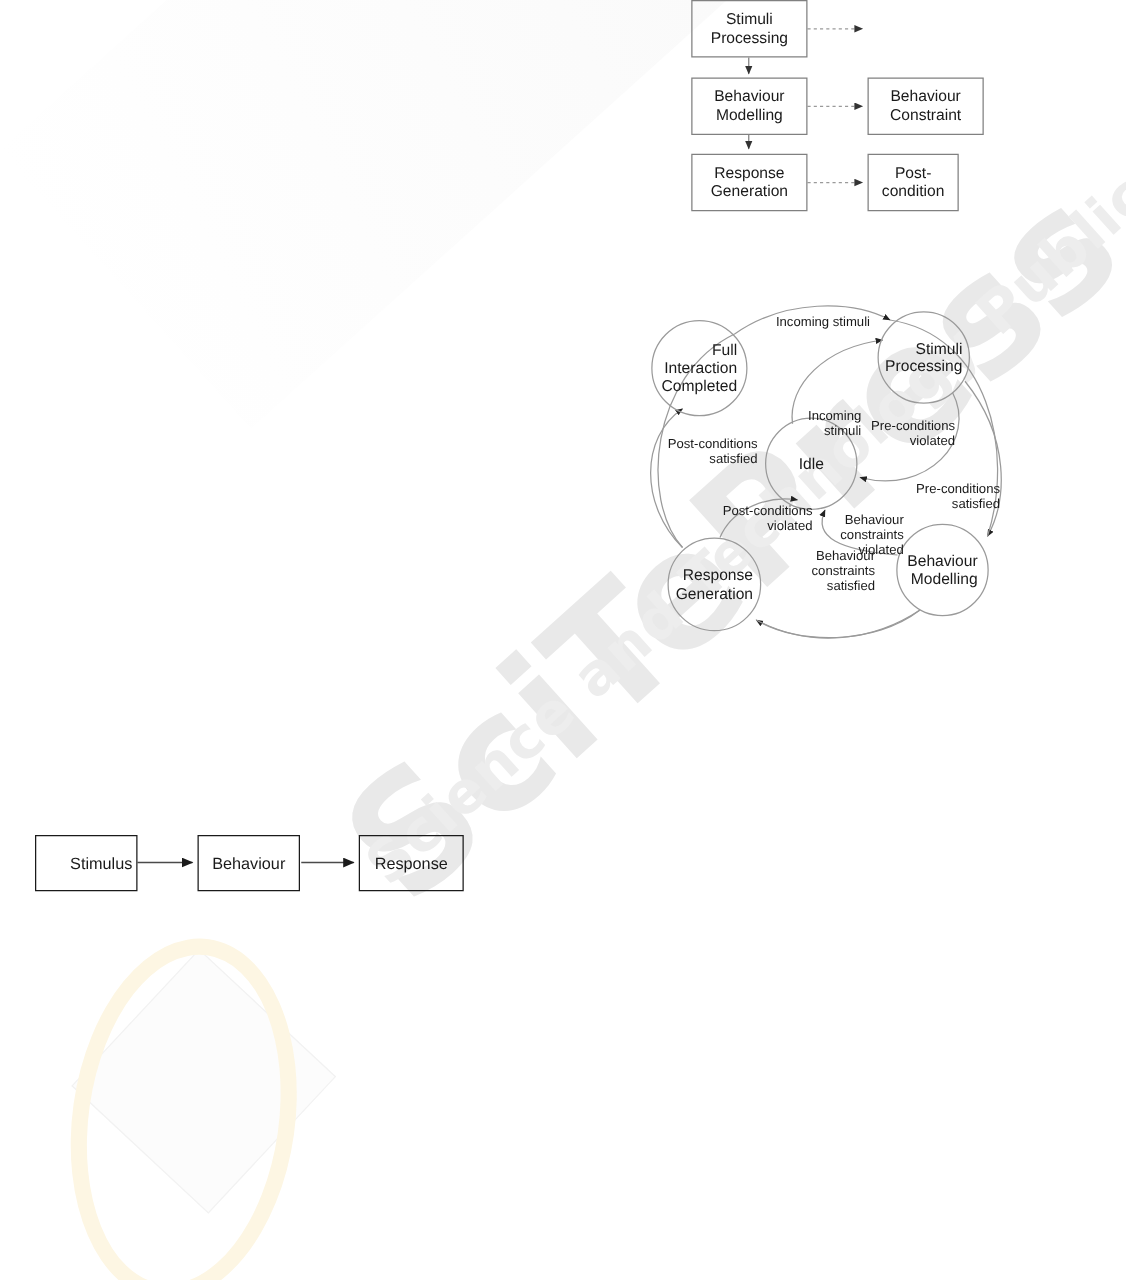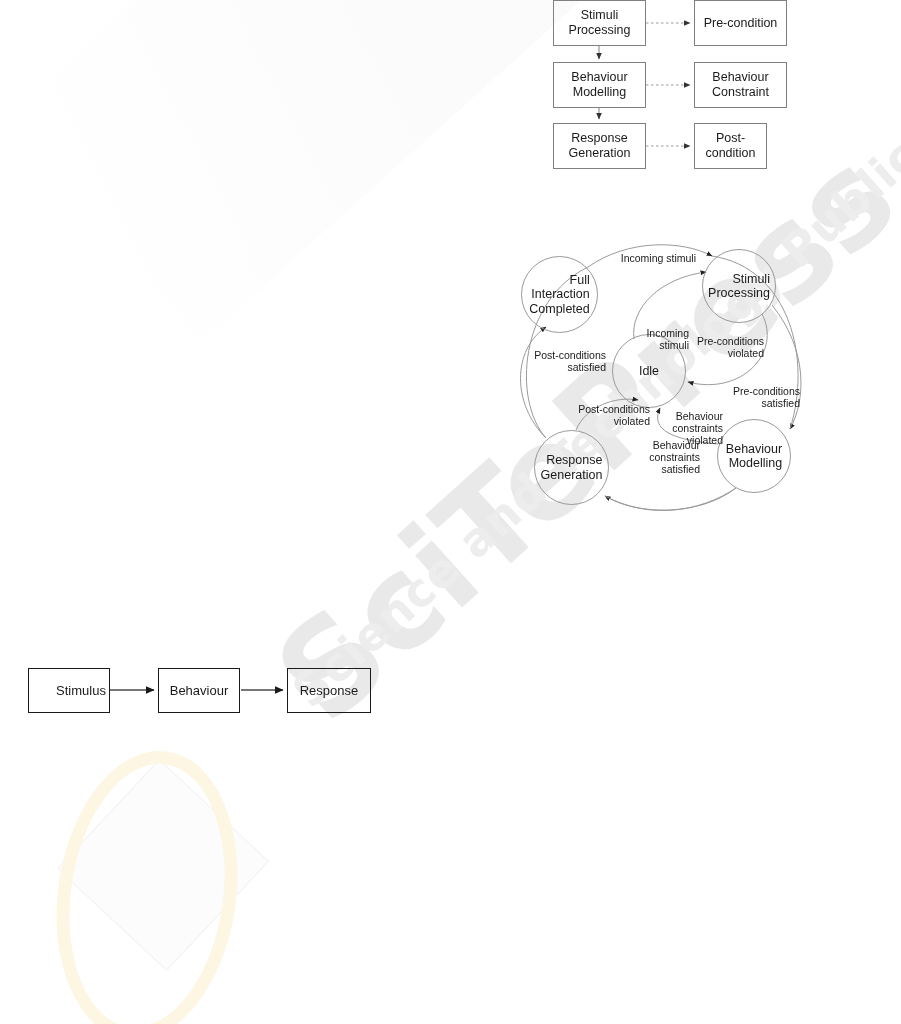--- a/index.html
+++ b/index.html
@@ -176,23 +176,20 @@
     </div>
     <div class="node-box" style="left:553px;top:62px;width:93px;height:46px;">
       <span style="white-space:pre-line">Behaviour
 Modelling</span>
     </div>
     <div class="node-box" style="left:553px;top:123px;width:93px;height:46px;">
       <span style="white-space:pre-line">Response
 Generation</span>
     </div>
 
-    <div class="node-box" style="left:694px;top:0px;width:93px;height:46px;">
-      <span style="white-space:pre-line">Pre-condition</span>
-    </div>
     <div class="node-box" style="left:694px;top:62px;width:93px;height:46px;">
       <span style="white-space:pre-line">Behaviour
 Constraint</span>
     </div>
     <div class="node-box" style="left:694px;top:123px;width:73px;height:46px;">
       <span style="white-space:pre-line">Post-condition</span>
     </div>
   </div>
 
   <div class="figure" style="left:0;top:0;width:901px;height:560px;">

